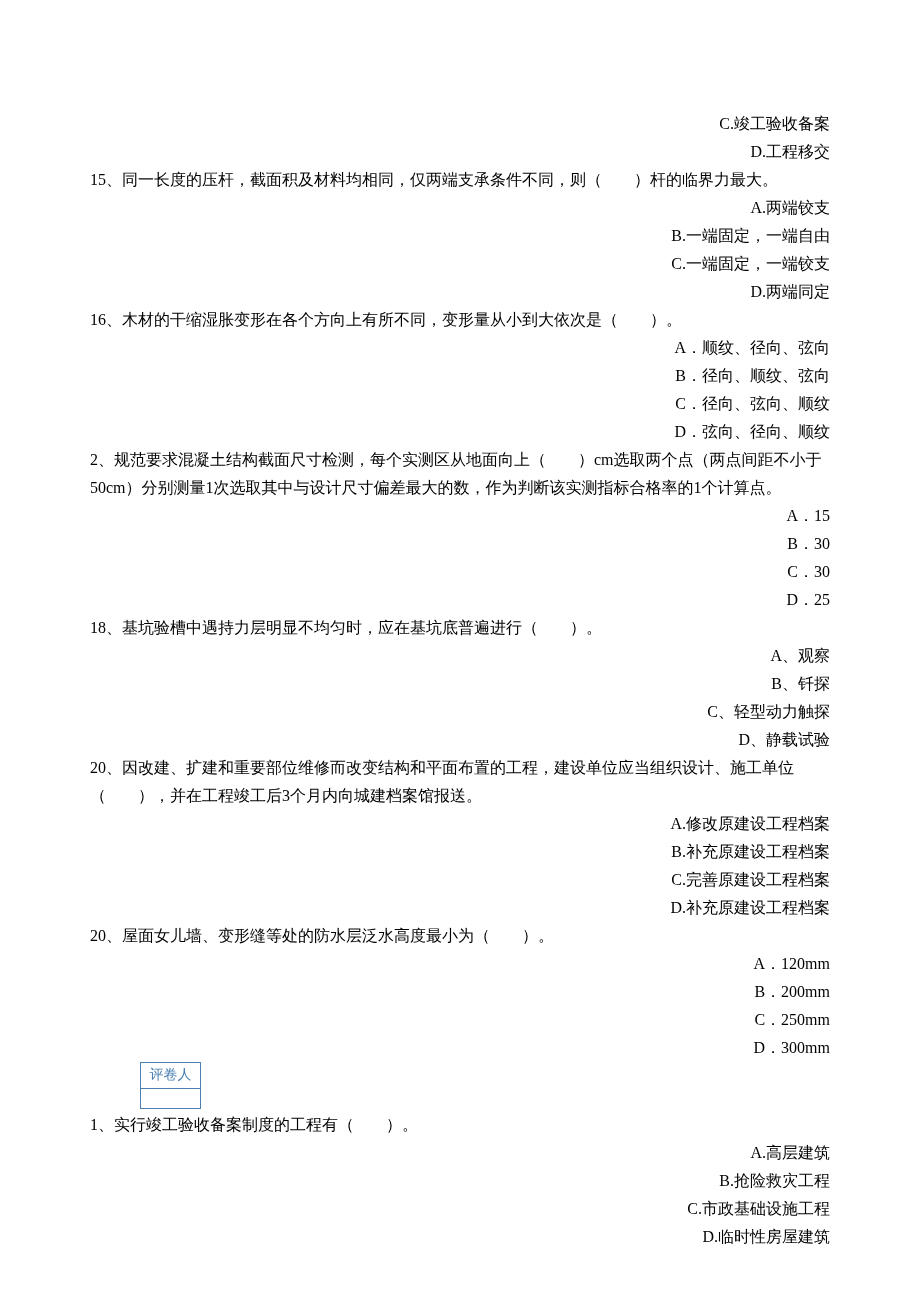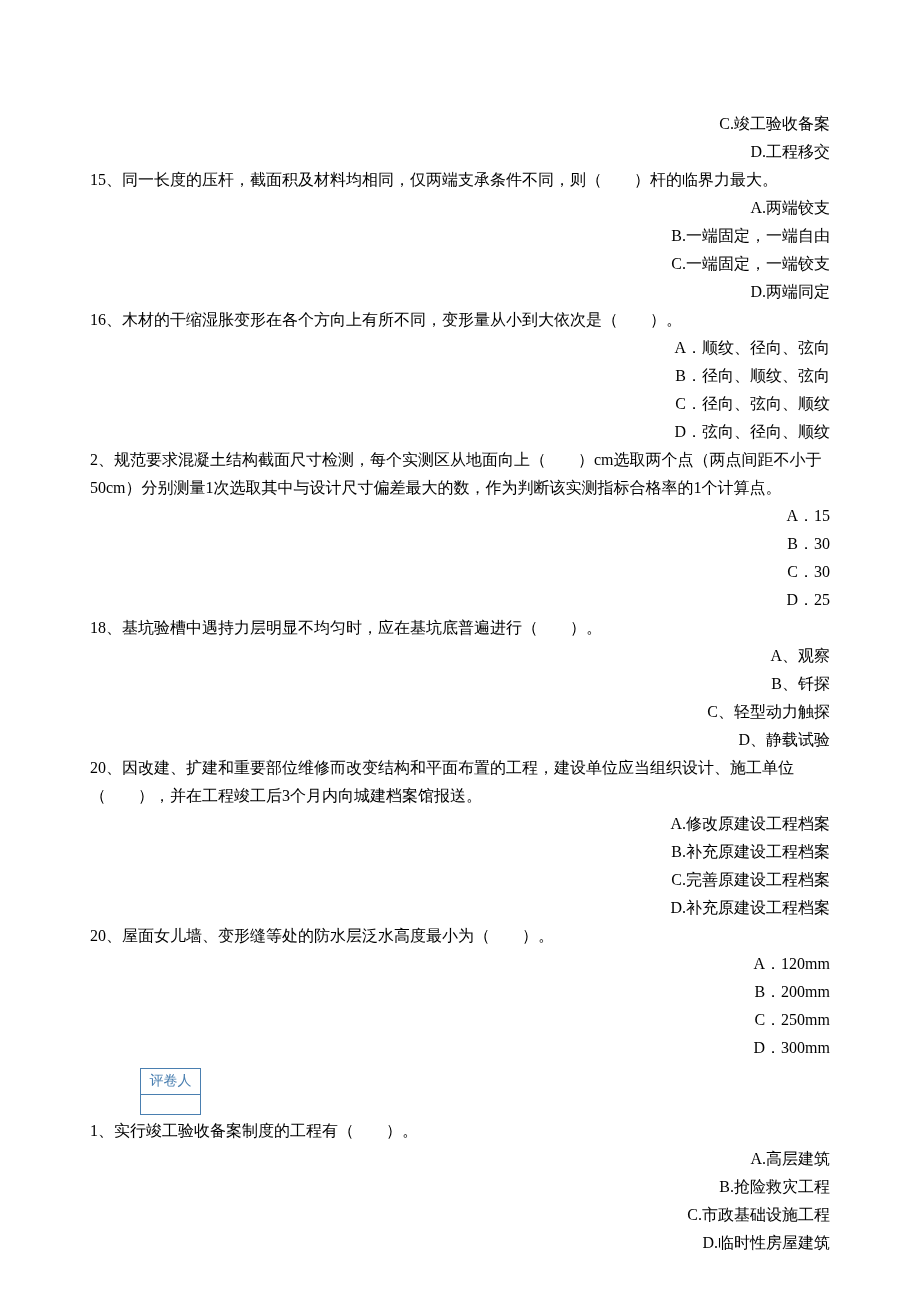--- a/index.html
+++ b/index.html
@@ -23,21 +23,20 @@
     .section-header {
       font-weight: bold;
       font-family: "SimHei", "黑体", sans-serif;
       text-align: left;
       margin-top: 8px;
       margin-bottom: 2px;
     }
     .grader-box {
       border: 1px solid #4a7fb0;
       border-collapse: collapse;
-      margin-top: 6px;
       margin-bottom: 2px;
       margin-left: 50px;
     }
     .grader-box td {
       border: 1px solid #4a7fb0;
       width: 60px;
       height: 22px;
       text-align: center;
       font-size: 14px;
       color: #4a7fb0;

